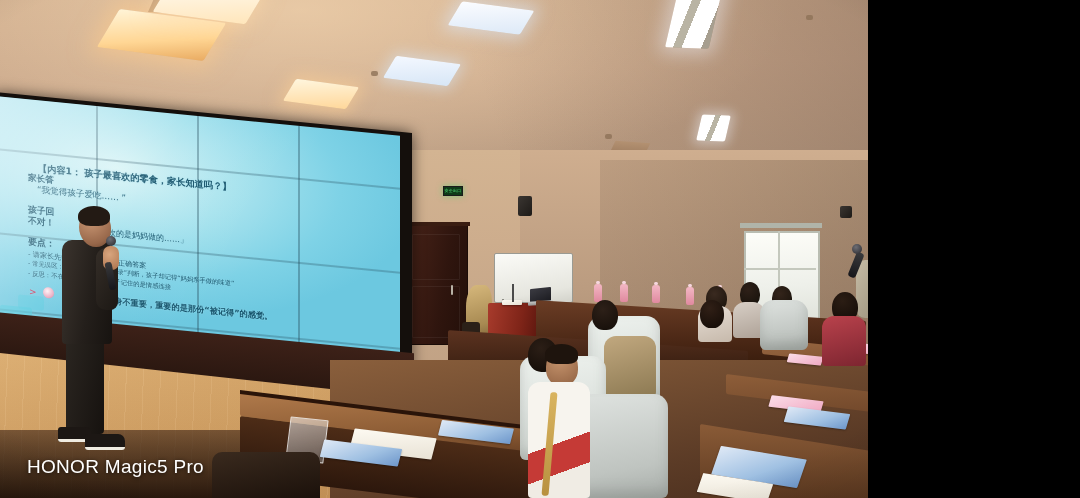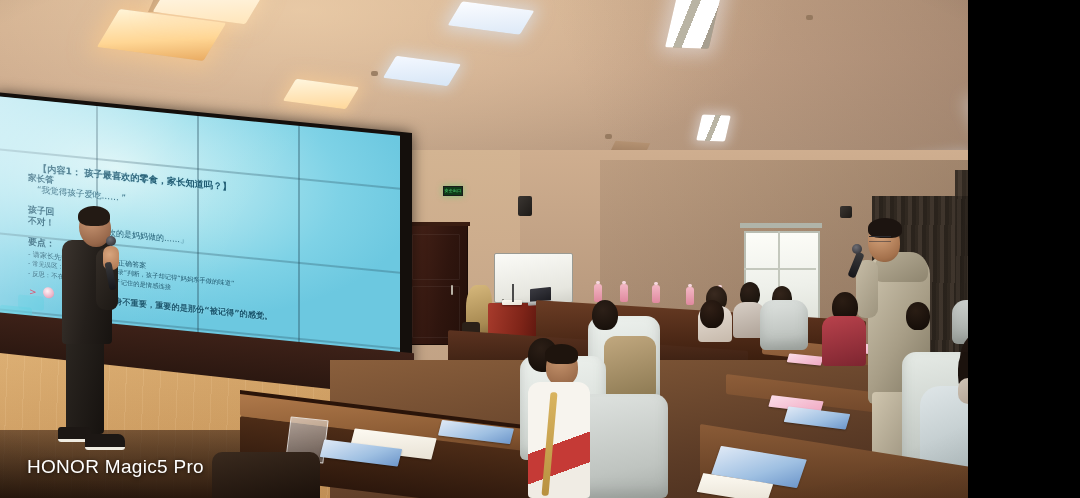--- a/index.html
+++ b/index.html
@@ -1,19 +1,19 @@
 <!DOCTYPE html>
 <html><head>
 <meta charset="utf-8">
 <style>
   html,body{margin:0;padding:0;background:#000;}
   body{font-family:"Liberation Sans","DejaVu Sans",sans-serif;}
 
   #scene{
-    position:relative;width:968px;height:498px;overflow:hidden;
+    position:relative;width:868px;height:498px;overflow:hidden;
     background:#a21caf;
   }
 
   
   .ceiling{
     position:absolute;left:0;top:0;width:1080px;height:215px;
     background:
       linear-gradient(178deg,#cdab8c 0%,#c7a589 35%,#b99b81 70%,#ab8f78 100%);
   }
   .ceil-shade{

